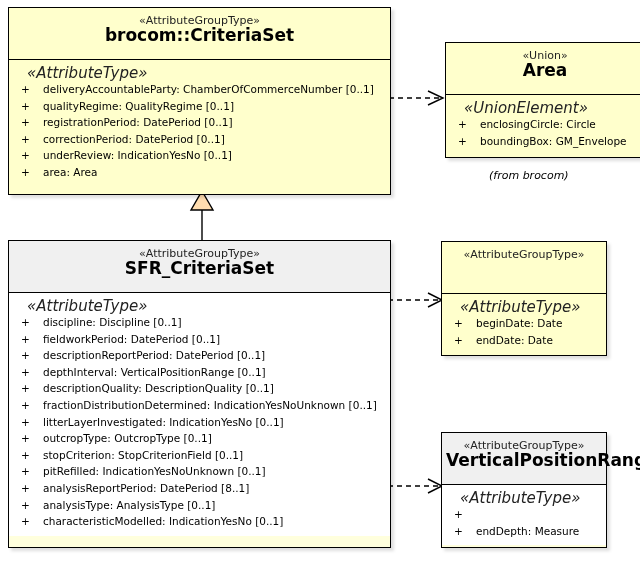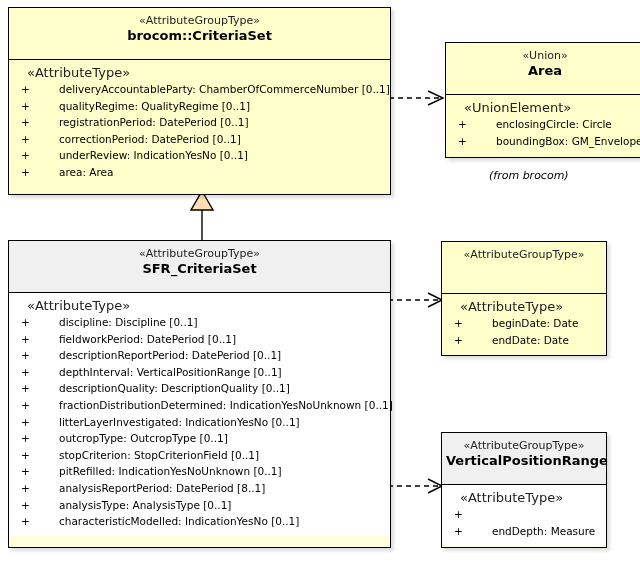--- a/index.html
+++ b/index.html
@@ -34,54 +34,55 @@
   }
   .stereo{
     display:block;
     font-size:11px;
     color:#222;
     line-height:14px;
     white-space:nowrap;
   }
   .cname{
     display:block;
-    font-size:13px;
+    font-size:17px;
     font-weight:bold;
     color:#000;
     line-height:15px;
     white-space:nowrap;
   }
   .body{
     box-sizing:border-box;
     padding:5px 2px 6px 2px;
   }
   .attr-stereo{
-    font-size:13px;
+    font-size:15px;
     color:#222;
     padding-left:16px;
     line-height:16px;
     white-space:nowrap;
+    font-style:italic;
   }
   .attr{
     font-size:10.5px;
     color:#000;
     line-height:16.6px;
     white-space:nowrap;
     padding-left:6px;
     display:flex;
   }
   .attr .vis{
     display:inline-block;
     width:22px;
     color:#000;
     text-align:left;
     padding-left:4px;
     flex:0 0 auto;
   }
-  .attr .sig{display:inline-block;margin-left:16px;}
+  .attr .sig{display:inline-block;}
 
   .fromnote{
     position:absolute;
     font-size:11px;
     font-style:italic;
     color:#000;
     white-space:nowrap;
   }
 
   

